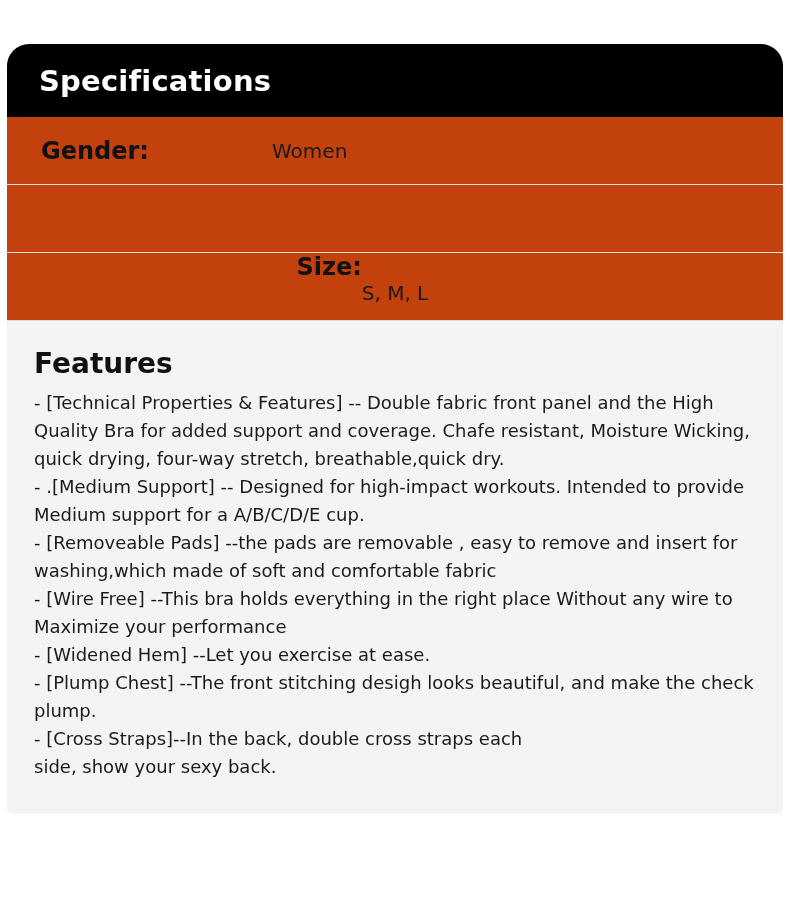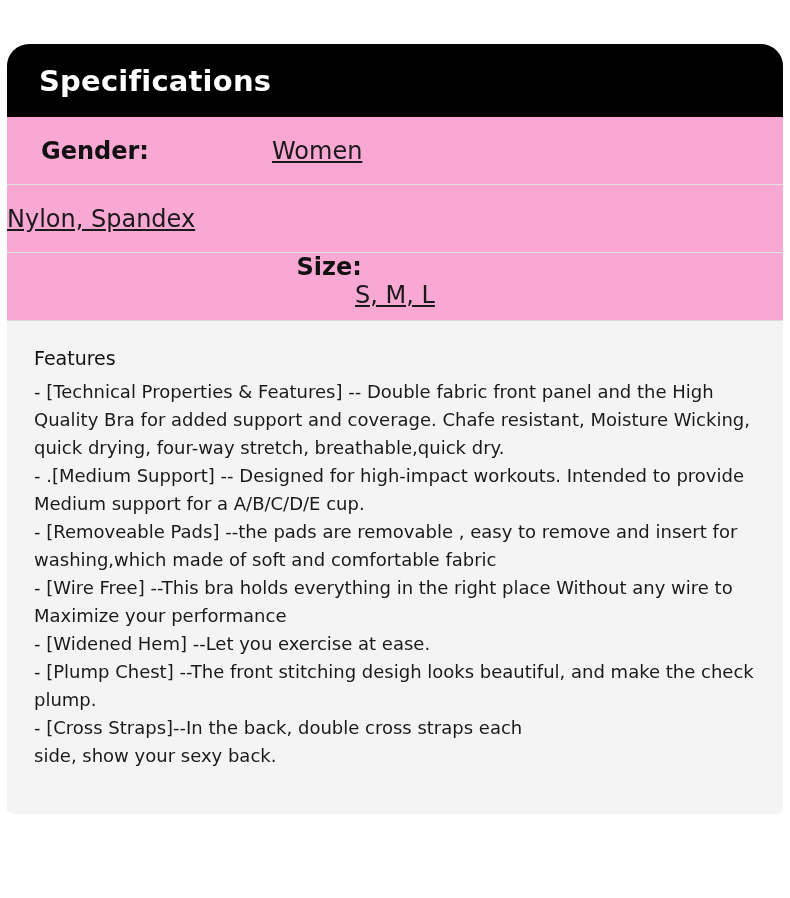--- a/index.html
+++ b/index.html
@@ -35,21 +35,21 @@
     align-items: center;
     padding: 0 0 0 32px;
     box-sizing: border-box;
   }
   .spec-header-title {
     font-size: 29px;
     font-weight: bold;
     letter-spacing: 0.2px;
   }
   .spec-table {
-    background: #f9a8d4;
+    background: #c2410c;
   }
   .spec-row {
     display: flex;
     align-items: center;
     height: 68px;
     border-bottom: 1px solid #e2e2e2;
     box-sizing: border-box;
   }
   .spec-row:last-child {
     border-bottom: 1px solid #dcdcdc;
@@ -57,31 +57,30 @@
   }
   .spec-label {
     width: 265px;
     padding-left: 34px;
     box-sizing: border-box;
     font-size: 24px;
     font-weight: bold;
     color: #111111;
   }
   .spec-value {
-    font-size: 24px;
+    font-size: 20px;
     color: #1a1a1a;
-    text-decoration: underline;
   }
   .features {
     padding: 26px 18px 0 27px;
     box-sizing: border-box;
   }
   .features-title {
-    font-size: 19px;
-    font-weight: normal;
+    font-size: 28px;
+    font-weight: bold;
     color: #111111;
     margin-bottom: 9px;
   }
   .features-body {
     font-size: 18px;
     line-height: 28px;
     color: #1a1a1a;
     white-space: pre-wrap;
     word-wrap: break-word;
   }
@@ -97,21 +96,20 @@
     </div>
 
     <div class="spec-table">
 
       <div class="spec-row">
         <div class="spec-label">Gender:</div>
         <div class="spec-value">Women</div>
       </div>
 
       <div class="spec-row">
-        <div class="spec-value">Nylon, Spandex</div>
       </div>
 
       <div class="spec-row">
         <div class="spec-label">Size:</div>
         <div class="spec-value">S, M, L</div>
       </div>
 
     </div>
 
     <div class="features">

